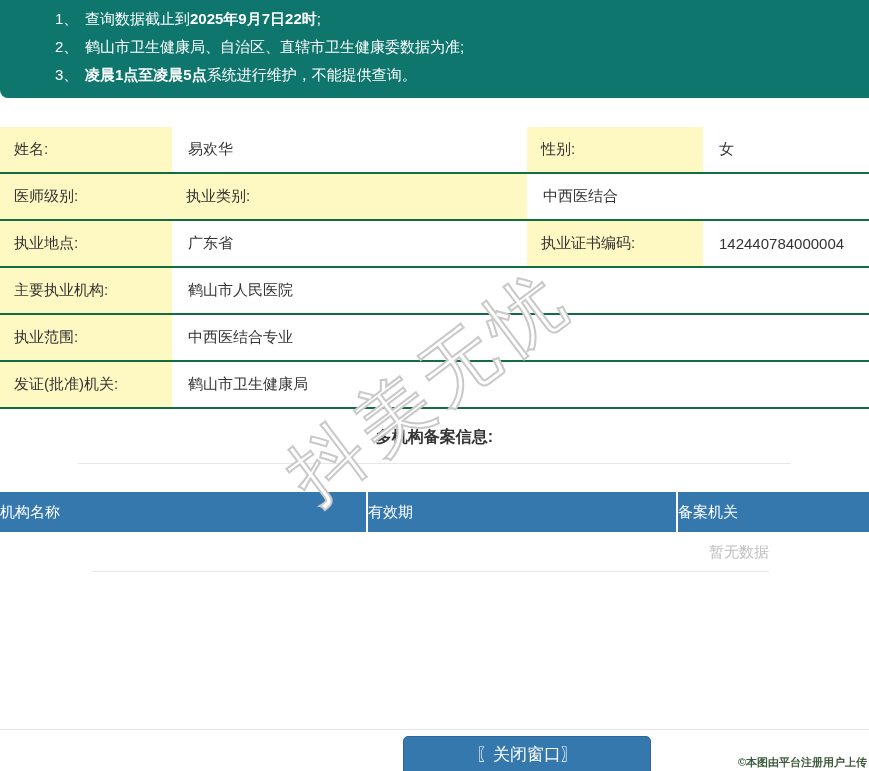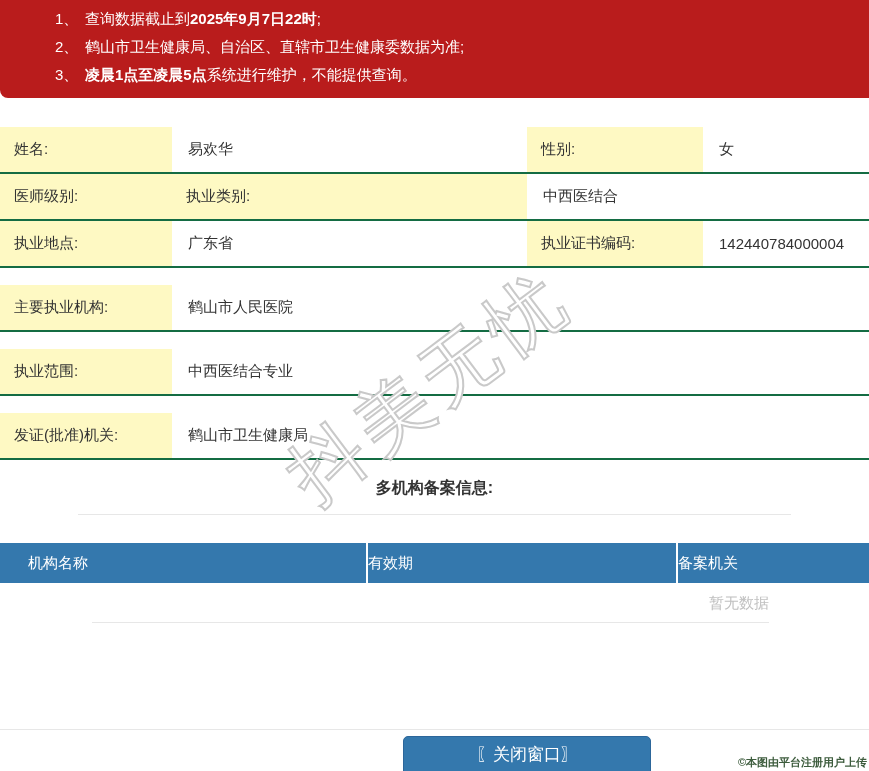--- a/index.html
+++ b/index.html
@@ -3,47 +3,47 @@
 <meta charset="utf-8">
 <style>
   * { margin:0; padding:0; box-sizing:border-box; }
   html,body { background:#fff; }
   .page {
     position:relative; width:869px; height:771px; overflow:hidden;
     font-family:"Liberation Sans", sans-serif; color:#333; background:#fff;
   }
   
   .banner {
-    width:869px; height:98px; background:#b91c1c; color:#fff;
+    width:869px; height:98px; background:#0f766e; color:#fff;
     padding-top:5px; border-bottom-left-radius:8px;
   }
   .notice-line { padding-left:55px; height:28px; line-height:28px; font-size:15px; white-space:nowrap; }
   .notice-num { display:inline-block; min-width:30px; }
   .notice-bold { font-weight:bold; }
   
   .info-table { margin-top:29px; }
   .info-row {
     display:grid; grid-template-columns:172px 355px 176px 1fr;
     height:47px; align-items:center; border-bottom:2px solid #146c43;
     font-size:15px;
   }
-  .info-row.wide { grid-template-columns:172px 1fr;margin-top:17px; }
+  .info-row.wide { grid-template-columns:172px 1fr; }
   .cell-label { background:#fef9c3; height:100%; display:flex; align-items:center; padding-left:14px; }
   .cell-value { padding-left:16px; }
   
   .section-title {
     height:55px; line-height:55px; text-align:center; font-weight:bold;
     font-size:16px; border-bottom:1px solid #e7e7e7; position:relative; left:78px; width:713px;
   }
   .filing-header {
     display:grid; grid-template-columns:368px 310px 1fr; height:40px;
     margin-top:28px; background:#3478ad; color:#fff; font-size:15px;
   }
   .filing-col { display:flex; align-items:center; border-right:2px solid #fff; }
-  .filing-col:first-child { padding-left:28px; }
+  .filing-col:first-child { padding-left:0; }
   .filing-col:last-child { border-right:none; }
   .empty-row {
     height:40px; line-height:40px; text-align:right; color:#c0c0c0; font-size:15px;
     border-bottom:1px solid #e7e7e7; position:relative; left:92px; width:677px;
   }
   
   .bottom-line { position:absolute; left:0; right:0; top:729px; border-top:1px solid #e7e7e7; }
   .close-btn {
     position:absolute; left:403px; top:736px; width:248px; height:42px;
     background:#3478ad; border:1px solid #2c669a; border-radius:5px;

